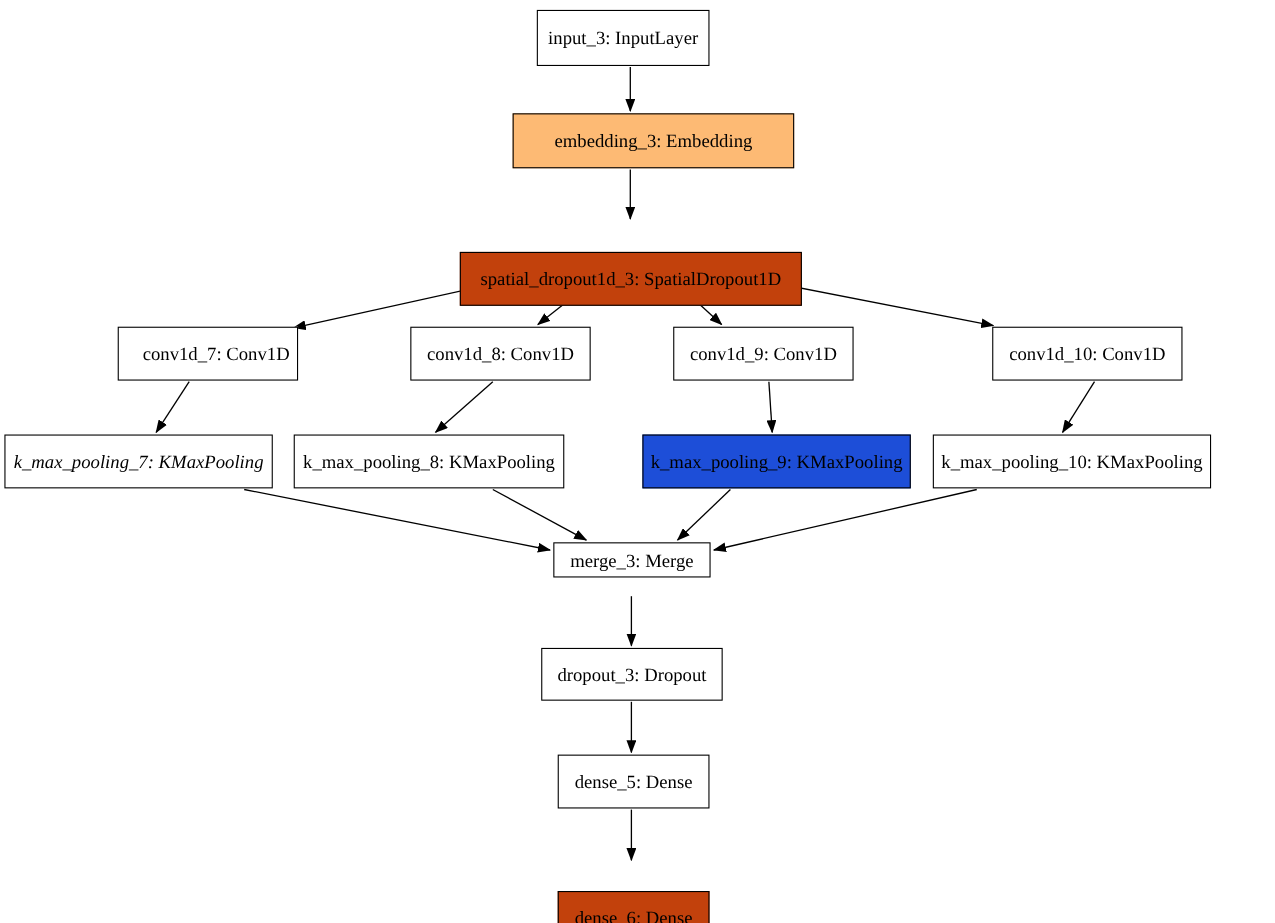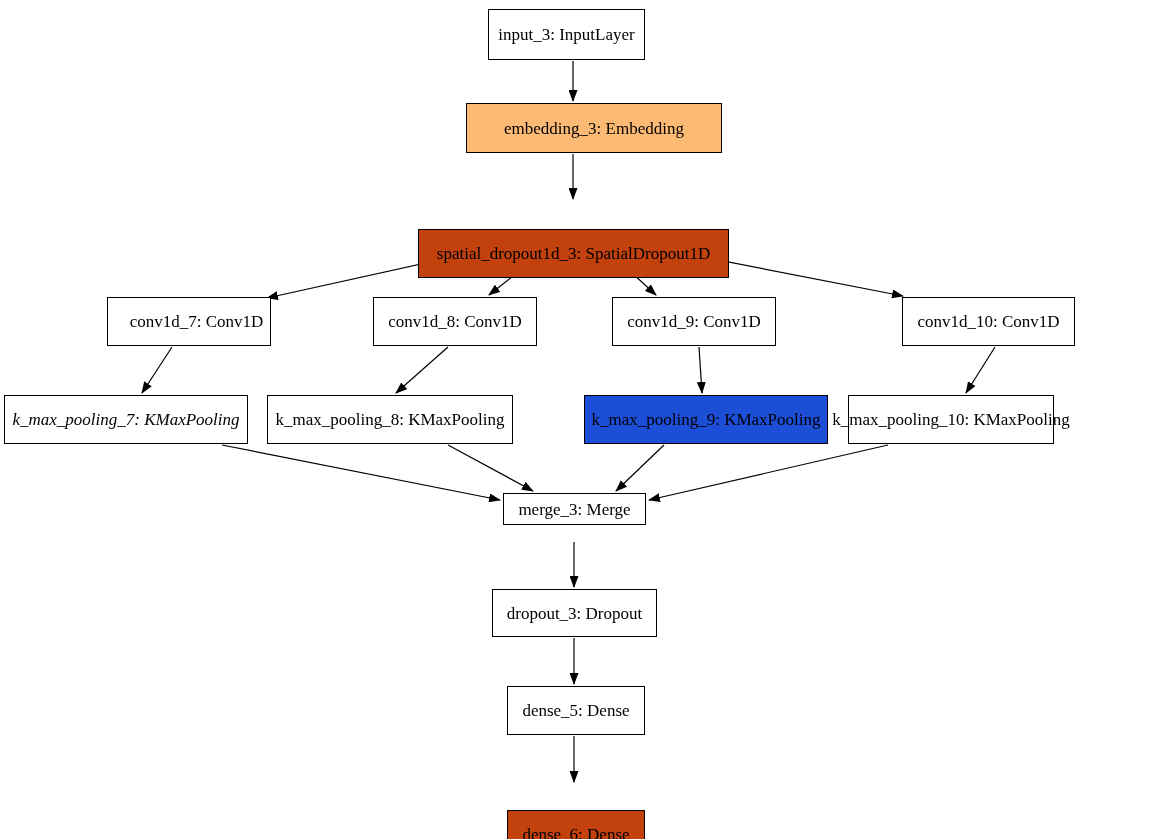--- a/index.html
+++ b/index.html
@@ -70,19 +70,19 @@
       <div class="node" style="left: 488px; top: 9px; width: 157px; height: 51px; background: rgb(255, 255, 255); border-color: rgb(0, 0, 0);">input_3: InputLayer</div>
       <div class="node" style="left: 466px; top: 103px; width: 256px; height: 50px; background: #fdba74; border-color: rgb(0, 0, 0);">embedding_3: Embedding</div>
       <div class="node" style="left: 418px; top: 201px; width: 311px; height: 49px; background: #c2410c; border-color: rgb(0, 0, 0); margin-top: 28px;">spatial_dropout1d_3: SpatialDropout1D</div>
       <div class="node" style="left: 107px; top: 297px; width: 164px; height: 49px; background: rgb(255, 255, 255); border-color: rgb(0, 0, 0); padding-left: 15px;">conv1d_7: Conv1D</div>
       <div class="node" style="left: 373px; top: 297px; width: 164px; height: 49px; background: rgb(255, 255, 255); border-color: rgb(0, 0, 0);">conv1d_8: Conv1D</div>
       <div class="node" style="left: 612px; top: 297px; width: 164px; height: 49px; background: rgb(255, 255, 255); border-color: rgb(0, 0, 0);">conv1d_9: Conv1D</div>
       <div class="node" style="left: 902px; top: 297px; width: 173px; height: 49px; background: rgb(255, 255, 255); border-color: rgb(0, 0, 0);">conv1d_10: Conv1D</div>
       <div class="node" style="left: 4px; top: 395px; width: 244px; height: 49px; background: rgb(255, 255, 255); border-color: rgb(0, 0, 0); font-style: italic;">k_max_pooling_7: KMaxPooling</div>
       <div class="node" style="left: 267px; top: 395px; width: 246px; height: 49px; background: rgb(255, 255, 255); border-color: rgb(0, 0, 0);">k_max_pooling_8: KMaxPooling</div>
       <div class="node" style="left: 584px; top: 395px; width: 244px; height: 49px; background: #1d4ed8; border-color: rgb(0, 0, 0);">k_max_pooling_9: KMaxPooling</div>
-      <div class="node" style="left: 848px; top: 395px; width: 206px; height: 49px; background: rgb(255, 255, 255); border-color: rgb(0, 0, 0);">k_max_pooling_10: KMaxPooling</div>
+      <div class="node" style="left: 848px; top: 395px; width: 253px; height: 49px; background: rgb(255, 255, 255); border-color: rgb(0, 0, 0);">k_max_pooling_10: KMaxPooling</div>
       <div class="node" style="left: 503px; top: 493px; width: 143px; height: 32px; background: rgb(255, 255, 255); border-color: rgb(0, 0, 0);">merge_3: Merge</div>
       <div class="node" style="left: 492px; top: 589px; width: 165px; height: 48px; background: rgb(255, 255, 255); border-color: rgb(0, 0, 0);">dropout_3: Dropout</div>
       <div class="node" style="left: 507px; top: 686px; width: 138px; height: 49px; background: rgb(255, 255, 255); border-color: rgb(0, 0, 0);">dense_5: Dense</div>
       <div class="node" style="left: 507px; top: 784px; width: 138px; height: 49px; background: #c2410c; border-color: rgb(0, 0, 0); margin-top: 26px;">dense_6: Dense</div>
     </div>
 </div>
 
 </body></html>

